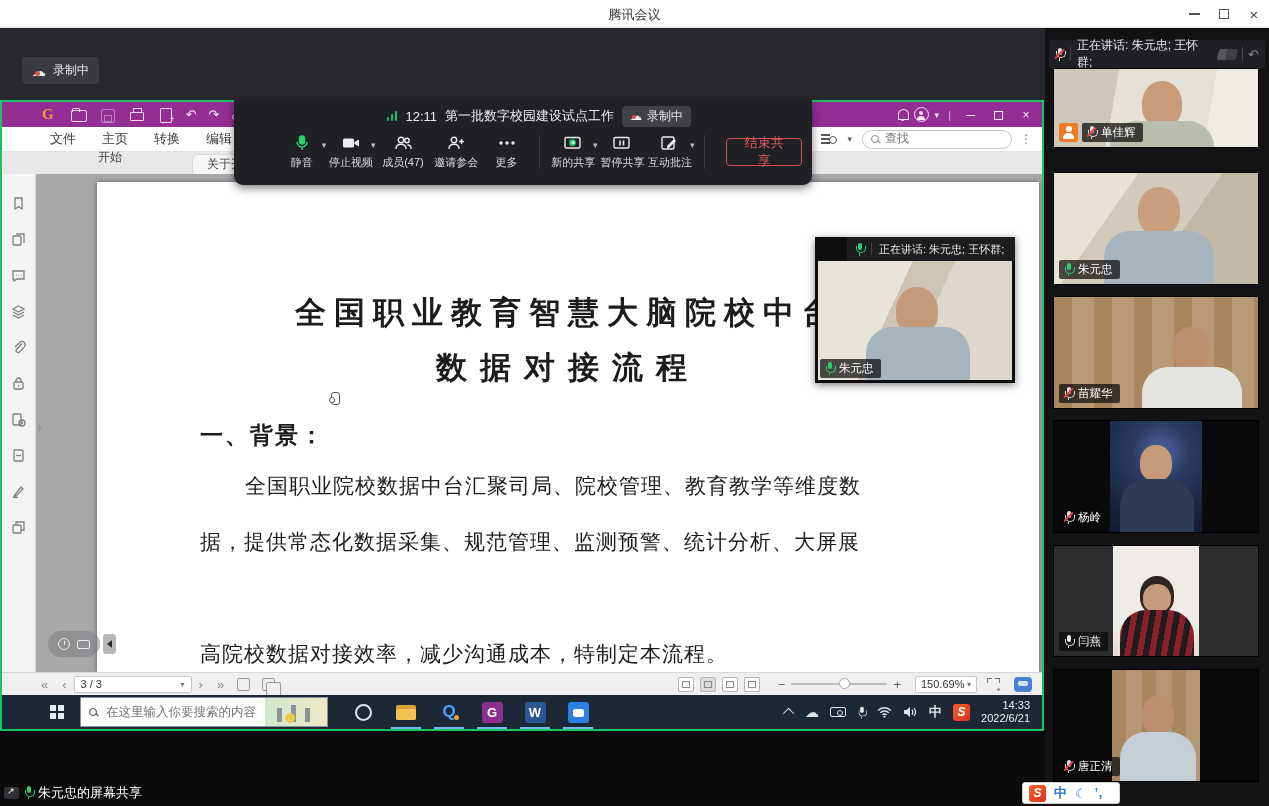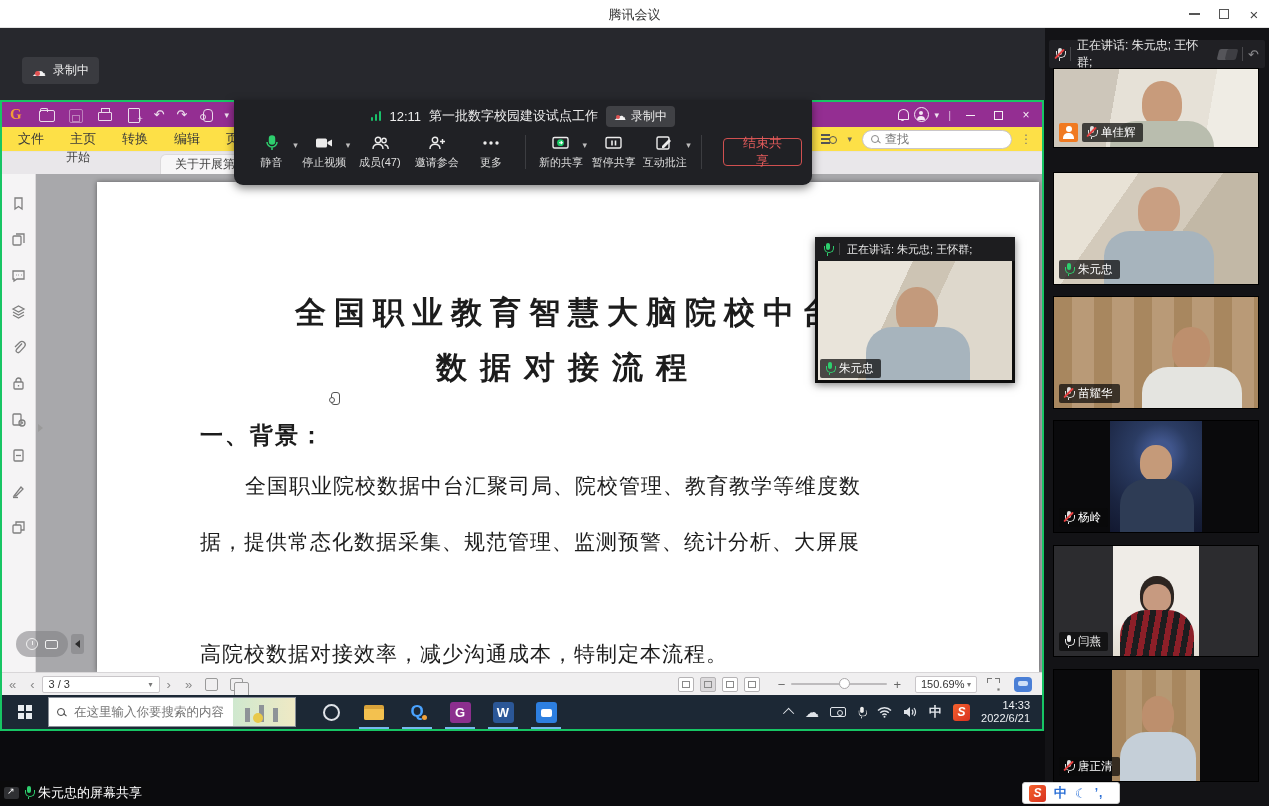--- a/index.html
+++ b/index.html
@@ -1,19 +1,19 @@
 <!DOCTYPE html>
 <html><head>
 <meta charset="utf-8">
 <style>
   * { margin:0; padding:0; box-sizing:border-box; }
   html,body { width:1269px; height:806px; }
   body { position:relative; overflow:hidden; background:#131317;
          font-family:"Liberation Sans", sans-serif; }
-  .abs { position:absolute; }
+  .abs { position:absolute;padding-left:32px; }
 
   
   .titlebar { left:0; top:0; width:1269px; height:28px; background:#fff;
               border-bottom:1px solid #e3e3e3; }
   .titlebar .title { position:absolute; left:0; right:0; top:6px; text-align:center;
                      font-size:13px; color:#333; }
   .winctl { position:absolute; top:0; height:28px; width:30px; display:flex;
             align-items:center; justify-content:center; color:#444; }
   .wc-min  { right:60px; } .wc-max { right:30px; } .wc-close { right:0; }
   .wc-min i { width:11px; height:1.5px; background:#555; }
@@ -73,39 +73,39 @@
   .ic-acct { width:15px; height:15px; border:1.4px solid #f3e7f3; border-radius:50%; position:relative; }
   .ic-acct::before { content:''; position:absolute; left:4.5px; top:2.5px; width:4px; height:4px;
        border-radius:50%; background:#f3e7f3; }
   .ic-acct::after { content:''; position:absolute; left:2.5px; top:7.5px; width:8px; height:4px;
        border-radius:4px 4px 0 0; background:#f3e7f3; }
   .fx-sep { color:#d9b9d9; font-size:11px; margin:0 3px; }
   .fx-win { width:24px; text-align:center; color:#f6eef6; font-size:12px; }
   .fx-win i { display:inline-block; width:9px; height:1.4px; background:#f6eef6; vertical-align:middle; }
   .fx-win b { display:inline-block; width:9px; height:9px; border:1.4px solid #f6eef6; vertical-align:middle; }
 
-  .fx-menus { left:0; top:25px; right:0; height:25px; background:#fde047;
+  .fx-menus { left:0; top:25px; right:0; height:25px; background:#ffffff;
               display:flex; align-items:center; border-bottom:1px solid #e4e2e4; }
   .fx-menus .mi { font-size:13px; color:#3a3a3a; margin-left:26px; }
   .fx-menus .mi:first-child { margin-left:16px; }
   .fx-find-zone { margin-left:auto; display:flex; align-items:center; gap:8px; padding-right:10px; }
   .ic-findlist { width:16px; height:12px; position:relative; }
   .ic-findlist::before { content:''; position:absolute; left:0; top:1px; width:9px; height:1.6px;
         background:#555; box-shadow:0 4px 0 #555, 0 8px 0 #555; }
   .ic-findlist::after { content:''; position:absolute; right:0; top:3px; width:6px; height:6px;
         border:1.5px solid #555; border-radius:50%; }
   .find-box { width:150px; height:19px; border:1px solid #c9c6c9; border-radius:10px;
               background:#fff; display:flex; align-items:center; padding:0 8px; gap:5px; }
   .mag { width:9px; height:9px; position:relative; flex:0 0 auto; }
   .mag::before { content:''; position:absolute; left:0; top:0; width:6px; height:6px;
         border:1.4px solid #8a8a8a; border-radius:50%; }
   .mag::after { content:''; position:absolute; left:6px; top:6px; width:3.5px; height:1.4px;
         background:#8a8a8a; transform:rotate(45deg); }
   .find-box input { border:none; outline:none; width:100%; font-size:12px; color:#444;
-        font-family:Liberation Serif, serif; background:transparent; }
+        font-family:Liberation Mono, monospace; background:transparent; }
   .vdots { color:#777; font-size:12px; }
 
   .fx-tabs { left:0; top:50px; right:0; height:22px; background:#e9e7ea; display:flex; align-items:flex-end; }
   .fx-tab { height:20px; padding:0 14px; font-size:12px; color:#444; display:flex; align-items:center;
             border-radius:6px 6px 0 0; }
   .fx-tab.start { margin-left:36px; width:80px; }
   .fx-tab.active { background:#f7f6f7; border:1px solid #dcdadc; border-bottom:none; margin-left:42px;
                    max-width:150px; white-space:nowrap; overflow:hidden; }
 
   .fx-body { left:0; top:72px; right:0; height:498px; background:#a8a8ab; overflow:hidden; }

